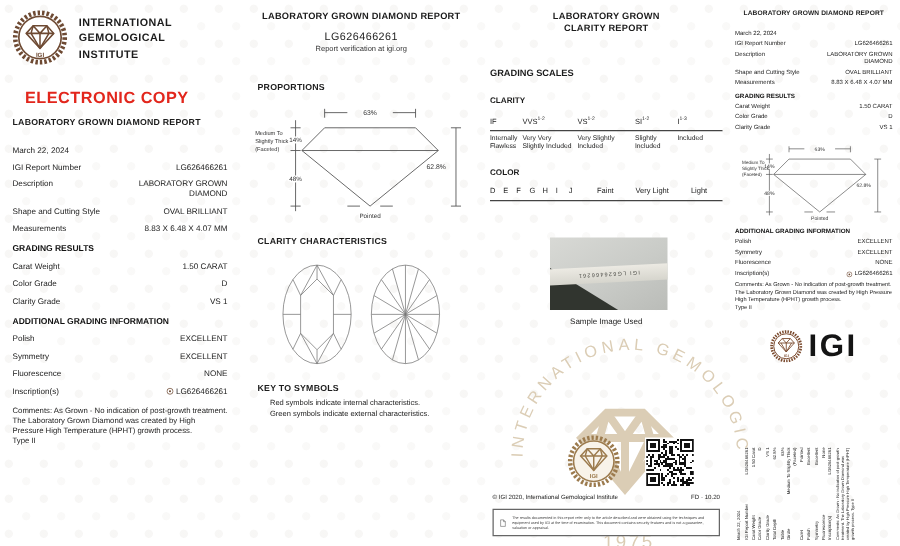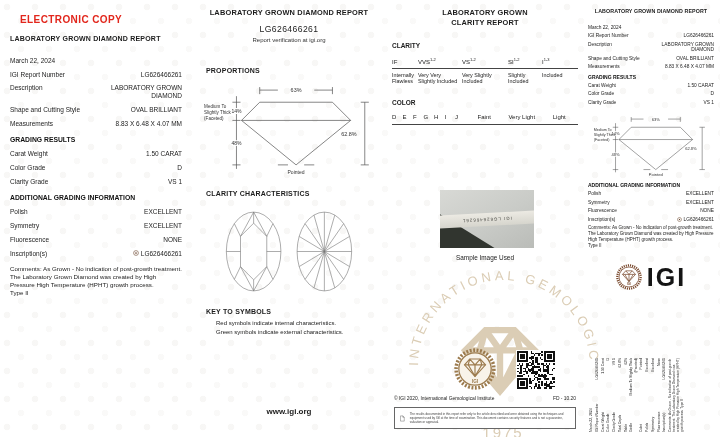--- a/index.html
+++ b/index.html
@@ -8,21 +8,21 @@
   .page::before{content:"";position:absolute;inset:0;pointer-events:none;
     background-image:radial-gradient(circle at 7px 7px, rgba(150,140,120,.07) 3px, transparent 3.6px),
                      radial-gradient(circle at 21px 21px, rgba(150,140,120,.05) 3px, transparent 3.6px);
     background-size:28px 28px;}
   .panel{position:absolute;top:8px;}
   svg{font-family:inherit;display:block;}
   
   .p1{left:10px;width:172px;height:421px;}
   .brand-row{display:flex;align-items:flex-start;gap:9px;}
   .inst{font-weight:bold;font-size:8.6px;line-height:1.45;letter-spacing:.4px;margin-top:4px;}
-  .ecopy{font-weight:bold;font-size:10px;letter-spacing:.4px;margin-top:6px;margin-left:10px;}
+  .ecopy{font-weight:bold;font-size:13px;letter-spacing:.4px;margin-top:18px;margin-left:10px;}
   .rpt-title{font-weight:bold;font-size:7px;letter-spacing:.2px;margin-top:10px;}
   .kv{display:flex;justify-content:space-between;align-items:flex-start;margin-top:6.5px;font-size:6.5px;line-height:1.15;}
   .kv .v{text-align:right;max-width:62%;}
   .sec{font-weight:bold;font-size:6.8px;margin-top:9px;color:#111;}
   .date{font-size:6.5px;margin-top:15px;}
   .comments{font-size:6.2px;line-height:1.3;margin-top:8px;}
   .insc{display:inline-flex;align-items:center;gap:2px;justify-content:flex-end;}
   
   .p2{left:196px;width:186px;height:421px;}
   .hdr{text-align:center;}
@@ -77,20 +77,36 @@
   .srow{display:flex;justify-content:space-between;font-size:3.4px;line-height:1.25;margin-bottom:1.5px;color:#222;}
   .srow .sv{text-align:right;max-width:60%;}
   .srow.wide{display:block;font-size:3.2px;}
 </style>
 </head>
 <body>
 
 <div class="page">
 
   <div class="panel p1">
+    <div class="brand-row">
+      <svg width="44" height="44" viewBox="0 0 40 40">
+        <circle cx="20" cy="20" r="18" fill="none" stroke="#6e4a33" stroke-width="3.4" stroke-dasharray="1.8 1.5"></circle>
+        <circle cx="20" cy="20" r="15.4" fill="#fff" stroke="#6e4a33" stroke-width="1.2"></circle>
+        <g stroke="#6e4a33" stroke-width="1.1" fill="none">
+          <path d="M10,17 L15,11.5 L25,11.5 L30,17 L20,28 Z"></path>
+          <path d="M10,17 L30,17 M13.5,17 L20,28 M20,17 L20,28 M26.5,17 L20,28 M15,11.5 L13.5,17 M15,11.5 L20,17 M25,11.5 L26.5,17 M25,11.5 L20,17"></path>
+        </g>
+        <text x="20" y="34" text-anchor="middle" font-size="4.5" fill="#6e4a33" font-weight="bold">IGI</text>
+      </svg>
+      <div class="inst">
+        <div>INTERNATIONAL</div>
+        <div>GEMOLOGICAL</div>
+        <div>INSTITUTE</div>
+      </div>
+    </div>
     <div class="ecopy" style="color:#e2261c">ELECTRONIC COPY</div>
     <div class="rpt-title">LABORATORY GROWN DIAMOND REPORT</div>
 
     <div class="date">March 22, 2024</div>
 
     <div class="kv">
       <span>IGI Report Number</span>
       <span class="v">LG626466261</span>
     </div>
     <div class="kv">
@@ -212,29 +228,29 @@
         </g>
       </svg>
     </div>
 
     <div class="h2" style="margin-top:8px">KEY TO SYMBOLS</div>
     <div class="keylines">
       <div>Red symbols indicate internal characteristics.</div>
       <div>Green symbols indicate external characteristics.</div>
     </div>
 
-    <div class="url">www.igi.org</div>
   </div>
 
   <div class="panel p3">
     <div class="hdr2">
       <div>LABORATORY GROWN</div>
       <div>CLARITY REPORT</div>
     </div>
 
+    <div class="gs-h">GRADING SCALES</div>
     <div class="sub-h">CLARITY</div>
 
     <div class="codes">
       <div><span>IF</span><sup></sup></div>
       <div><span>VVS</span><sup>1-2</sup></div>
       <div><span>VS</span><sup>1-2</sup></div>
       <div><span>SI</span><sup>1-2</sup></div>
       <div><span>I</span><sup>1-3</sup></div>
     </div>
     <div class="clabels">

